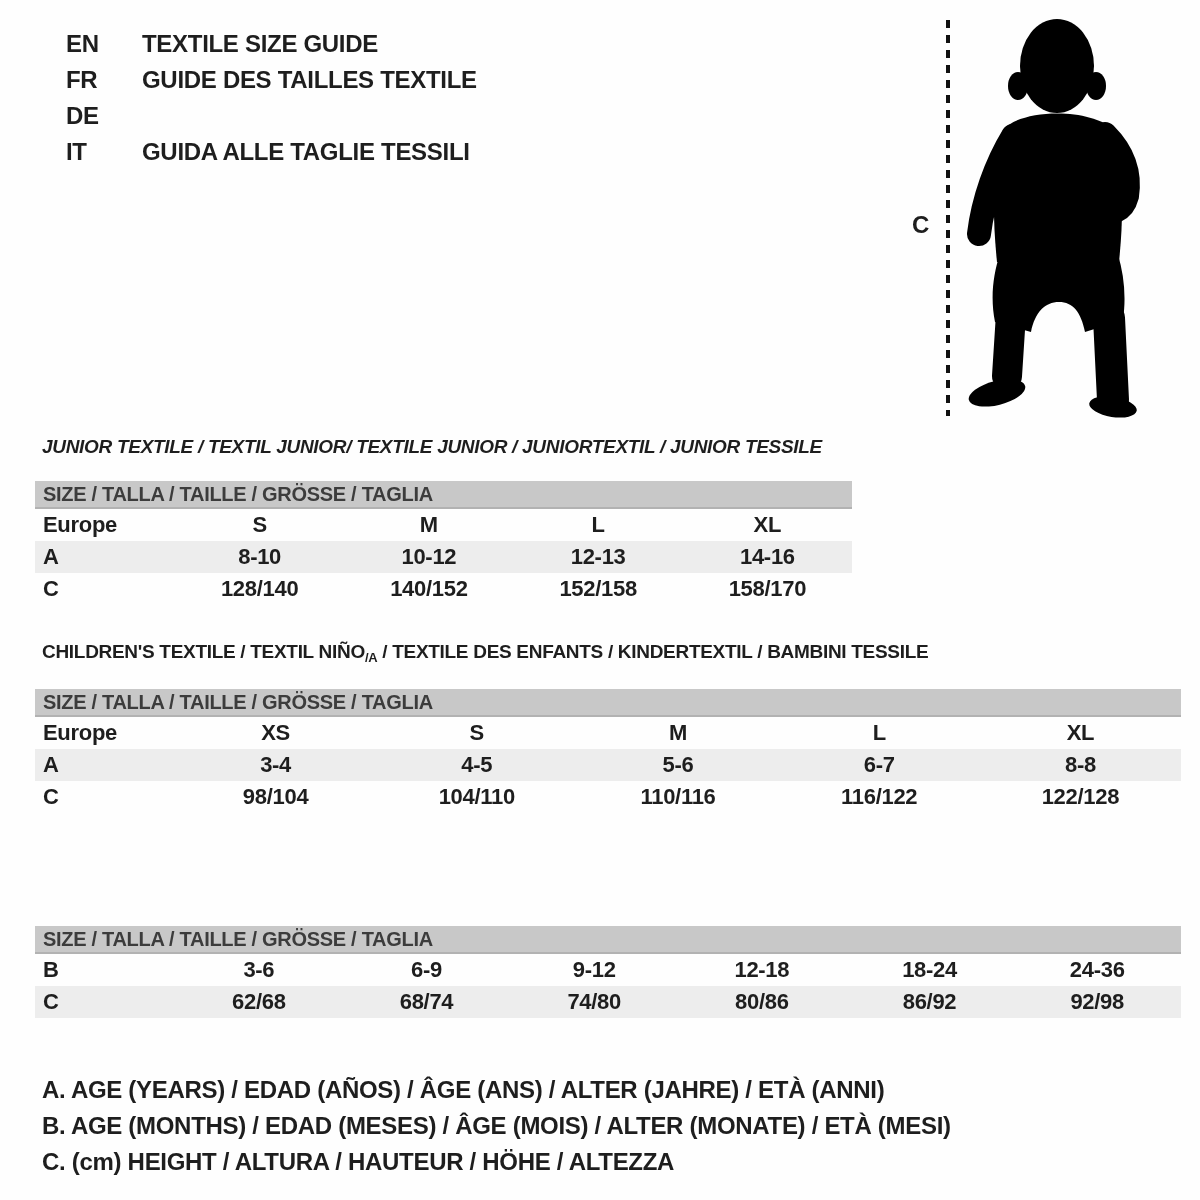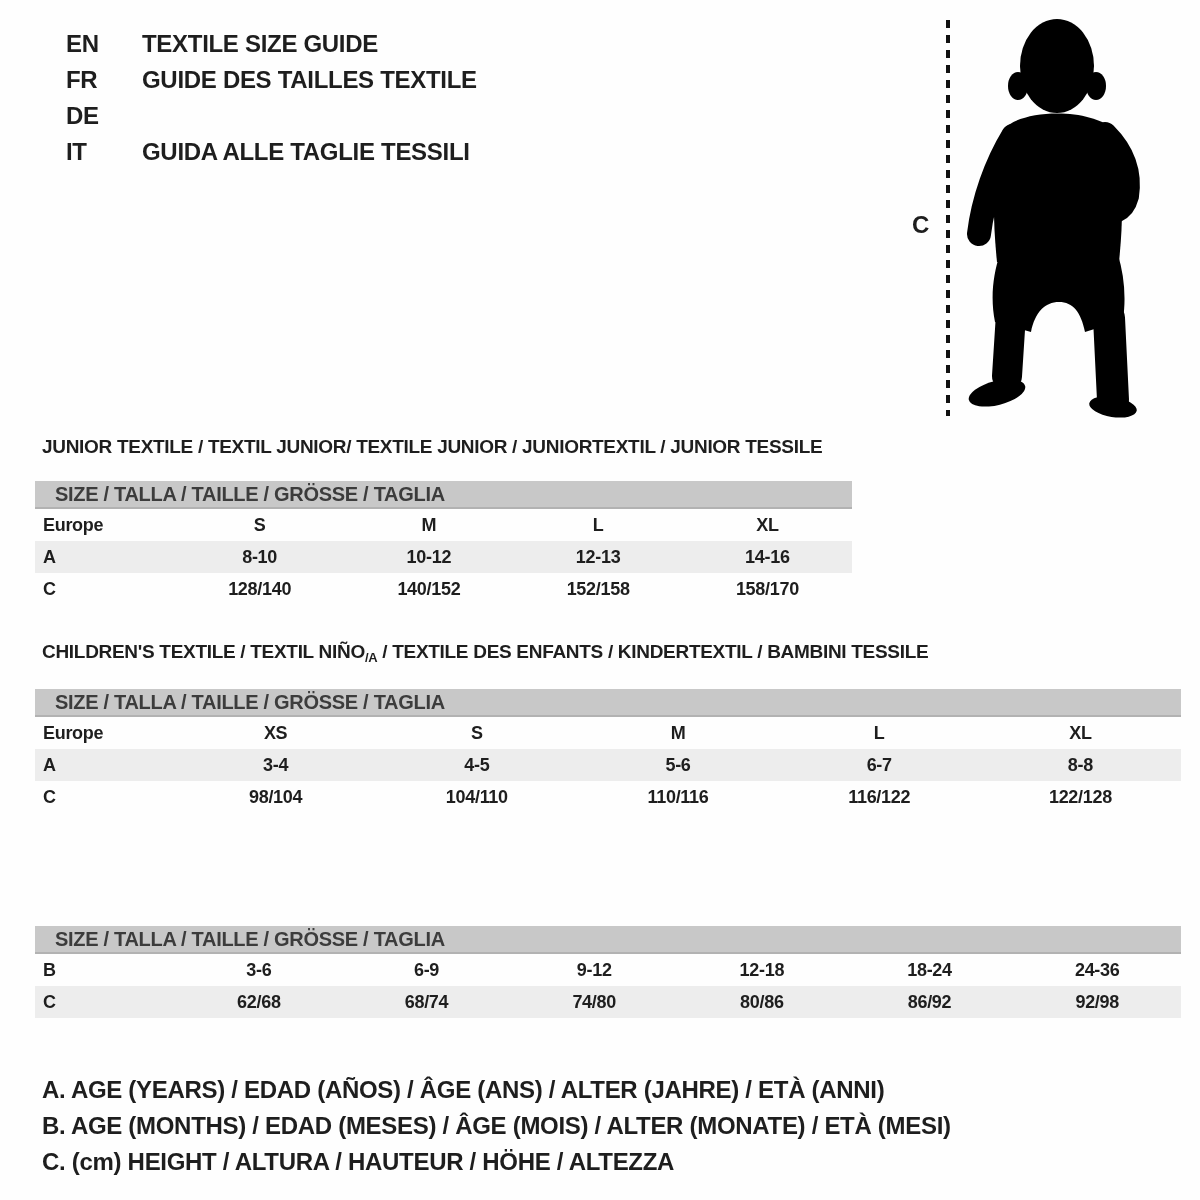--- a/index.html
+++ b/index.html
@@ -21,24 +21,24 @@
   .c-label{position:absolute;left:912px;top:211px;font-size:24px;}
   .toddler{position:absolute;left:963px;top:14px;width:184px;height:406px;}
   
   .sec-heading{position:absolute;left:42px;font-size:19px;white-space:nowrap;}
   .sub{font-size:13px;position:relative;top:4px;}
   .two-line{line-height:34px;}
   
   .size-table{position:absolute;left:35px;}
   .tbar{
     height:28px;background:#c8c8c8;border-bottom:2px solid #b2b2b2;
-    display:flex;align-items:center;padding-left:20px;font-size:20px;color:#3c3c3c;
+    display:flex;align-items:center;padding-left:8px;font-size:20px;color:#3c3c3c;
     box-sizing:border-box;
   }
-  .trow{display:flex;height:32px;align-items:center;font-size:18px;}
+  .trow{display:flex;height:32px;align-items:center;font-size:22px;}
   .trow.shaded{background:#ededed;}
   .lbl{width:140px;padding-left:8px;box-sizing:border-box;}
   .cell{flex:1;text-align:center;}
   
   .footer{position:absolute;left:42px;top:1072px;font-size:24px;}
   .footer-line{height:36px;line-height:36px;white-space:nowrap;}
 </style>
 </head>
 <body>
 
@@ -73,21 +73,21 @@
       <path d="M50 122 C 33 150 20 186 16 220" stroke="#000" stroke-width="24" stroke-linecap="round" fill="none"></path>
       <path d="M142 120 C 158 136 168 156 164 182 C 160 197 149 201 139 194" stroke="#000" stroke-width="24" stroke-linecap="round" fill="none"></path>
       <path d="M42 226 C 65 214 125 214 150 226 C 160 252 164 278 160 306 L 122 318 C 118 298 110 288 96 288 C 82 288 72 298 68 318 L 32 308 C 26 278 32 250 42 226 Z"></path>
       <path d="M48 300 L 44 362" stroke="#000" stroke-width="30" stroke-linecap="round" fill="none"></path>
       <path d="M146 304 L 150 386" stroke="#000" stroke-width="32" stroke-linecap="round" fill="none"></path>
       <ellipse cx="34" cy="379" rx="29" ry="12" transform="rotate(-14 34 379)"></ellipse>
       <ellipse cx="150" cy="393" rx="24" ry="10" transform="rotate(9 150 393)"></ellipse>
     </g>
   </svg>
 
-  <div class="sec-heading" style="top:436px;">JUNIOR TEXTILE / TEXTIL JUNIOR/ TEXTILE JUNIOR / JUNIORTEXTIL / JUNIOR TESSILE</div>
+  <div class="sec-heading" style="top:436px;font-style:italic;">JUNIOR TEXTILE / TEXTIL JUNIOR/ TEXTILE JUNIOR / JUNIORTEXTIL / JUNIOR TESSILE</div>
   <div class="size-table" style="top:481px;width:817px;">
     <div class="tbar">SIZE / TALLA / TAILLE / GRÖSSE / TAGLIA</div>
     <div class="trow">
       <div class="lbl">Europe</div>
       <div class="cell">S</div>
       <div class="cell">M</div>
       <div class="cell">L</div>
       <div class="cell">XL</div>
     </div>
     <div class="trow shaded">

